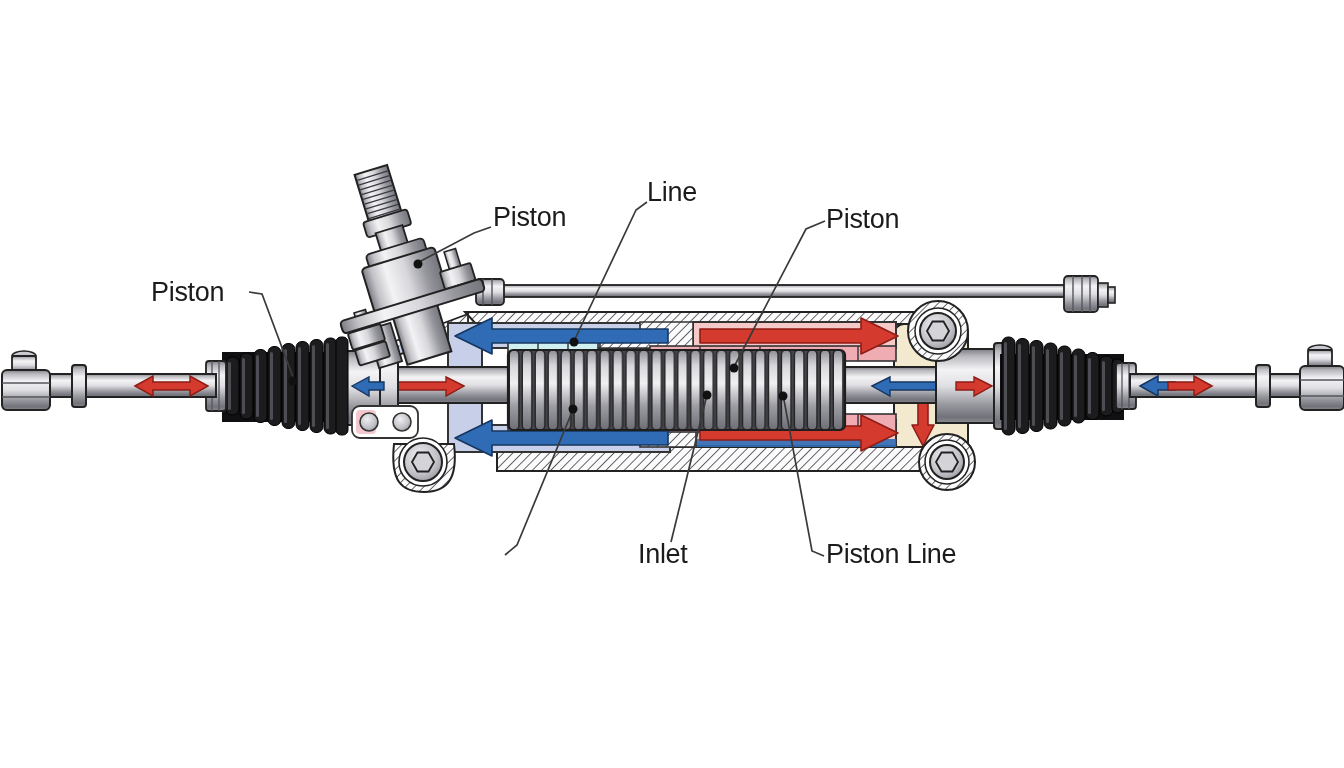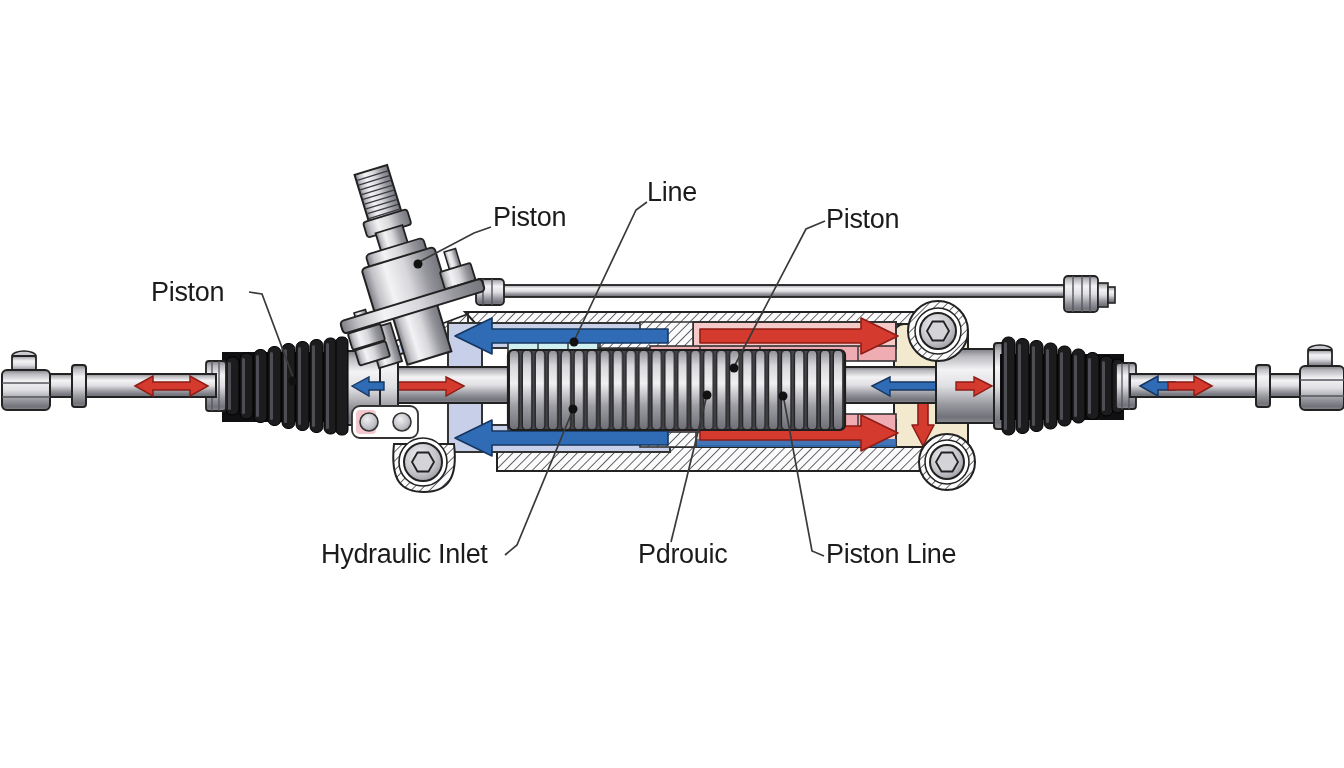--- a/index.html
+++ b/index.html
@@ -265,16 +265,15 @@
     <circle cx="707" cy="395" r="4.5"></circle>
         <circle cx="783" cy="396" r="4.5"></circle>
     <circle cx="573" cy="409" r="4.5"></circle>
   </g>
 </svg>
 
 <div class="label" style="left:151px;top:279px">Piston</div>
 <div class="label" style="left:493px;top:204px">Piston</div>
 <div class="label" style="left:647px;top:179px">Line</div>
 <div class="label" style="left:826px;top:206px">Piston</div>
-<div class="label" style="left:321px;top:541px">Hydraulic Inlet</div>
-<div class="label" style="left:638px;top:541px">Pdrouic</div>
+<div class="label" style="left:638px;top:541px">Inlet</div>
 <div class="label" style="left:826px;top:541px">Piston Line</div>
 </div>
 
 </body></html>

